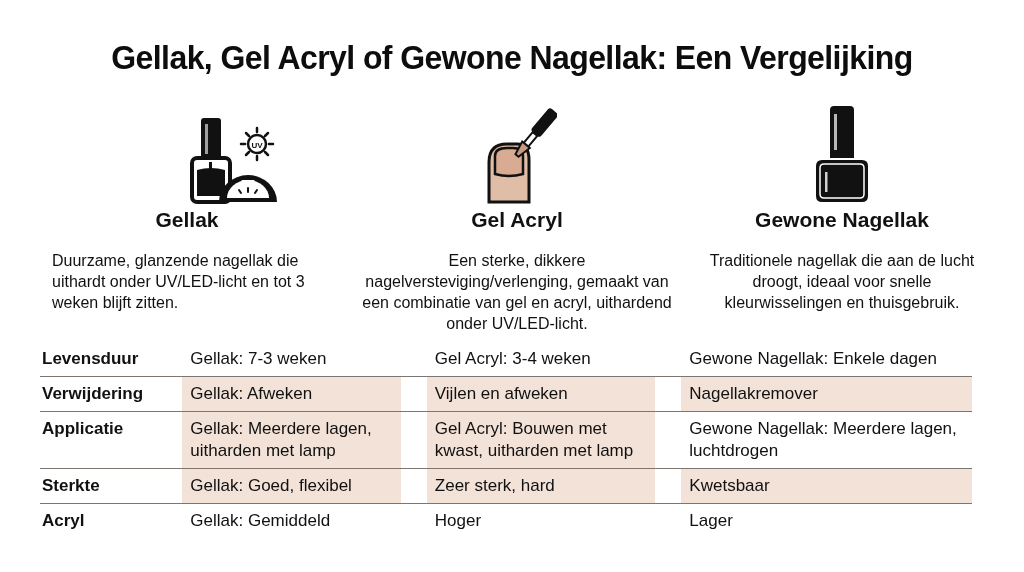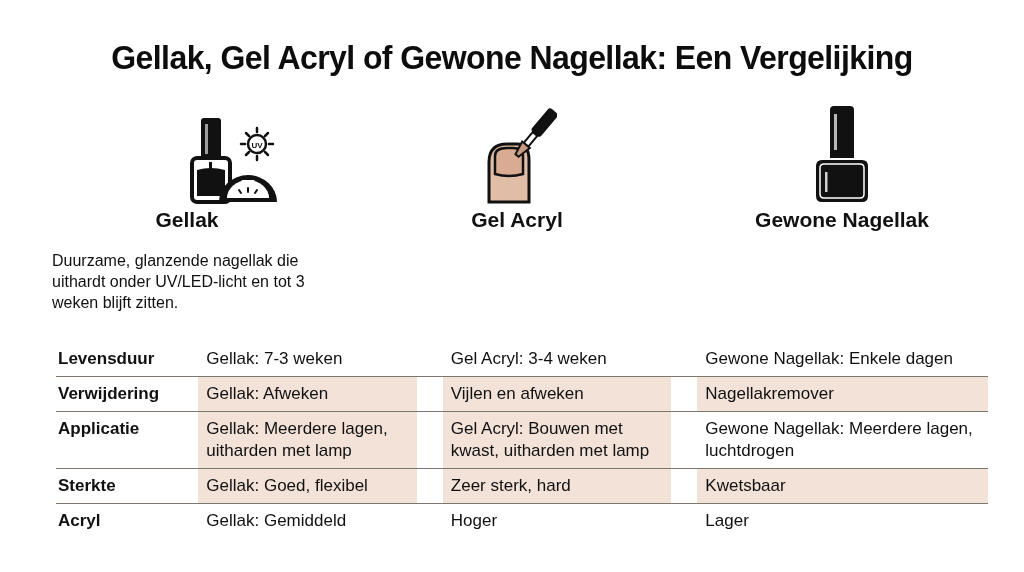--- a/index.html
+++ b/index.html
@@ -18,21 +18,21 @@
     .col p { font-size: 16px; line-height: 21px; color: #111; margin-top: 18px; }
 
     .col-gellak { left: 52px; width: 270px; }
     .col-gellak p { text-align: left; }
     .col-gelacryl { left: 352px; width: 330px; }
     .col-gewone { left: 692px; width: 300px; }
 
     .icon-wrap { height: 108px; display: flex; align-items: flex-end; justify-content: center; }
 
     table.cmp {
-      position: absolute; left: 56px; top: 342px; width: 932px;
+      position: absolute; left: 40px; top: 342px; width: 932px;
       border-collapse: collapse; font-size: 17px; line-height: 22px;
     }
     table.cmp td { vertical-align: top; padding: 6px 0 6px 0; }
     table.cmp tr.sep td { border-bottom: 1.5px solid #7d7570; }
     table.cmp td.rowlabel { width: 142px; font-weight: 700; padding-left: 2px; }
     table.cmp td.gap { width: 26px; }
     table.cmp td.c1 { width: 218px; padding-left: 8px; }
     table.cmp td.c2 { width: 228px; padding-left: 8px; }
     table.cmp td.c3 { width: 290px; padding-left: 8px; }
     table.cmp td.shaded { background: #f3e2d8; }
@@ -90,33 +90,35 @@
       <path d="M18 70 L18 52 Q18 44 30 44 L36 44 Q46 44 46 52 L46 70 Q32 74 18 70 Z" fill="#d8ab92" stroke="#111" stroke-width="2.5"></path>
 
       <g transform="rotate(40 58 30)">
         <rect x="52" y="0" width="12" height="30" rx="3" fill="#111"></rect>
         <rect x="55" y="30" width="6" height="14" fill="#fff" stroke="#111" stroke-width="2"></rect>
         <path d="M53 44 L63 44 L60 58 L56 58 Z" fill="#c89a80" stroke="#111" stroke-width="2"></path>
       </g>
     </svg>
   </div>
   <h2>Gel Acryl</h2>
+  <p>Een sterke, dikkere nagelversteviging/verlenging, gemaakt van een combinatie van gel en acryl, uithardend onder UV/LED-licht.</p>
 </div>
 
 <div class="col col-gewone">
   <div class="icon-wrap">
     <svg class="icon" width="60" height="100" viewBox="0 0 60 100">
       <path d="M18 6 Q18 2 22 2 L38 2 Q42 2 42 6 L42 54 L18 54 Z" fill="#111"></path>
       <rect x="22" y="10" width="3" height="36" fill="#fff" opacity="0.7"></rect>
       <path d="M10 56 L50 56 Q56 56 56 62 L56 92 Q56 98 50 98 L10 98 Q4 98 4 92 L4 62 Q4 56 10 56 Z" fill="#111"></path>
       <path d="M12 60 L48 60 Q52 60 52 64 L52 90 Q52 94 48 94 L12 94 Q8 94 8 90 L8 64 Q8 60 12 60 Z" fill="none" stroke="#fff" stroke-width="1.5"></path>
       <rect x="13" y="68" width="2.5" height="20" fill="#fff" opacity="0.8"></rect>
     </svg>
   </div>
   <h2>Gewone Nagellak</h2>
+  <p>Traditionele nagellak die aan de lucht droogt, ideaal voor snelle kleurwisselingen en thuisgebruik.</p>
 </div>
 
 <table class="cmp">
   <tbody>
     <tr class="sep">
       <td class="rowlabel">Levensduur</td>
       <td class="c1"><span class="b">Gellak:</span><span> 7-3 weken</span></td>
       <td class="gap"></td>
       <td class="c2"><span class="b">Gel Acryl:</span><span> 3-4 weken</span></td>
       <td class="gap"></td>

